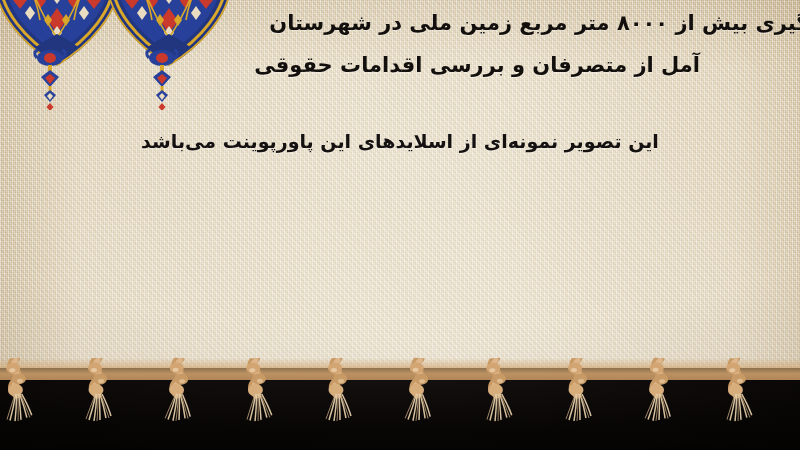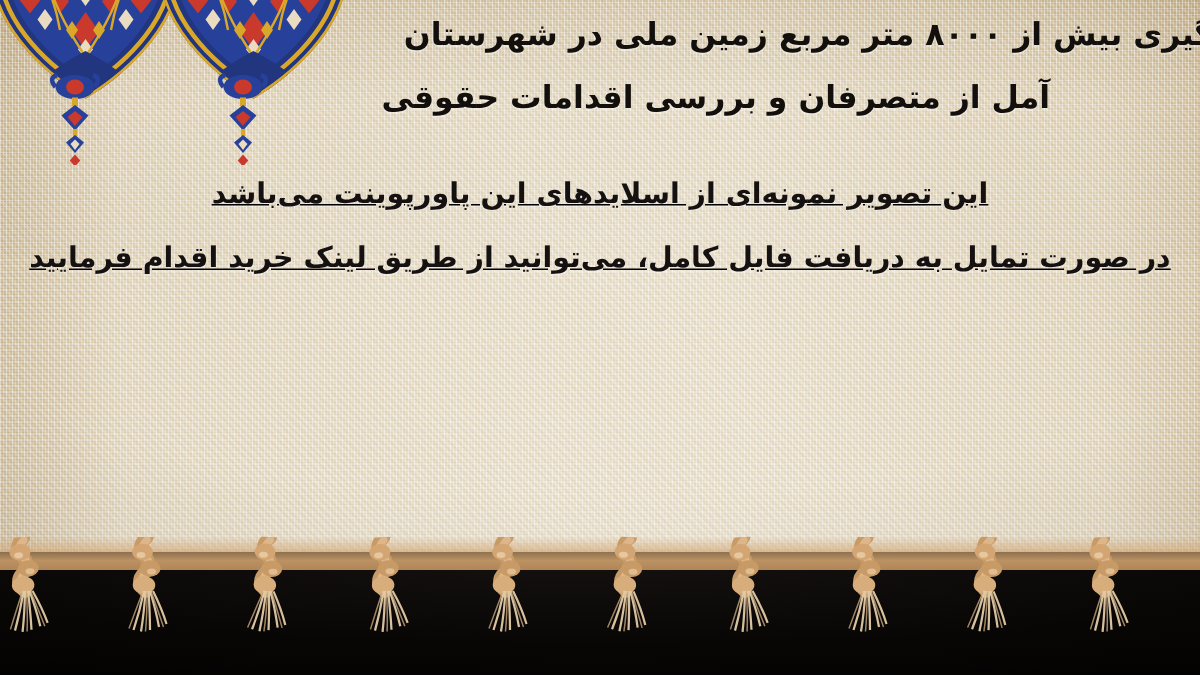--- a/index.html
+++ b/index.html
@@ -73,22 +73,22 @@
   }
   .title-line{
     color:#120f0c;font-size:21px;font-weight:700;line-height:42px;
     letter-spacing:0px;white-space:nowrap;
     text-shadow:0 1px 0 rgba(255,255,255,.35);
   }
   .title-line.l1{margin-right:-108px;}
   .title-line.l2{margin-right:100px;}
 
   .body-block{
-    position:absolute;left:0;top:108px;width:800px;
-    text-align:center;direction:rtl;text-decoration:underline;
+    position:absolute;left:0;top:120px;width:800px;
+    text-align:center;direction:rtl;
   }
   .body-line{
     color:#141110;font-size:19px;font-weight:700;line-height:43px;
     white-space:nowrap;
     text-shadow:0 1px 0 rgba(255,255,255,.32);
   }
 
   
   .black-band{
     position:absolute;left:0;top:368px;width:800px;height:82px;
@@ -252,21 +252,20 @@
     </svg>
   </div>
 
   <div class="title-block">
     <div class="title-line l1">یل بازپس‌گیری بیش از ۸۰۰۰ متر مربع زمین ملی در شهرستان</div>
     <div class="title-line l2">آمل از متصرفان و بررسی اقدامات حقوقی</div>
   </div>
 
   <div class="body-block">
     <div class="body-line">این تصویر نمونه‌ای از اسلایدهای این پاورپوینت می‌باشد</div>
-    <div class="body-line">در صورت تمایل به دریافت فایل کامل، می‌توانید از طریق لینک خرید اقدام فرمایید</div>
   </div>
 
   <div class="black-band"></div>
   <div class="fringe-edge"></div>
   <div id="fringe-row">
       <div class="tassel" style="left: 0px; transform: rotate(-3deg);"><svg width="36" height="86" viewBox="0 0 36 86">
           <g>
             <path d="M18 0 q-7 6 -2 12 q6 6 0 12 q-6 6 1 12" stroke="#c79a66" stroke-width="9" fill="none" stroke-linecap="round"></path>
             <path d="M18 2 q-6 6 -1 11 q5 6 0 11 q-5 6 1 11" stroke="#ddb68b" stroke-width="5" fill="none" stroke-linecap="round"></path>
             <ellipse cx="15" cy="10" rx="7" ry="5.5" fill="#d2a572"></ellipse>

